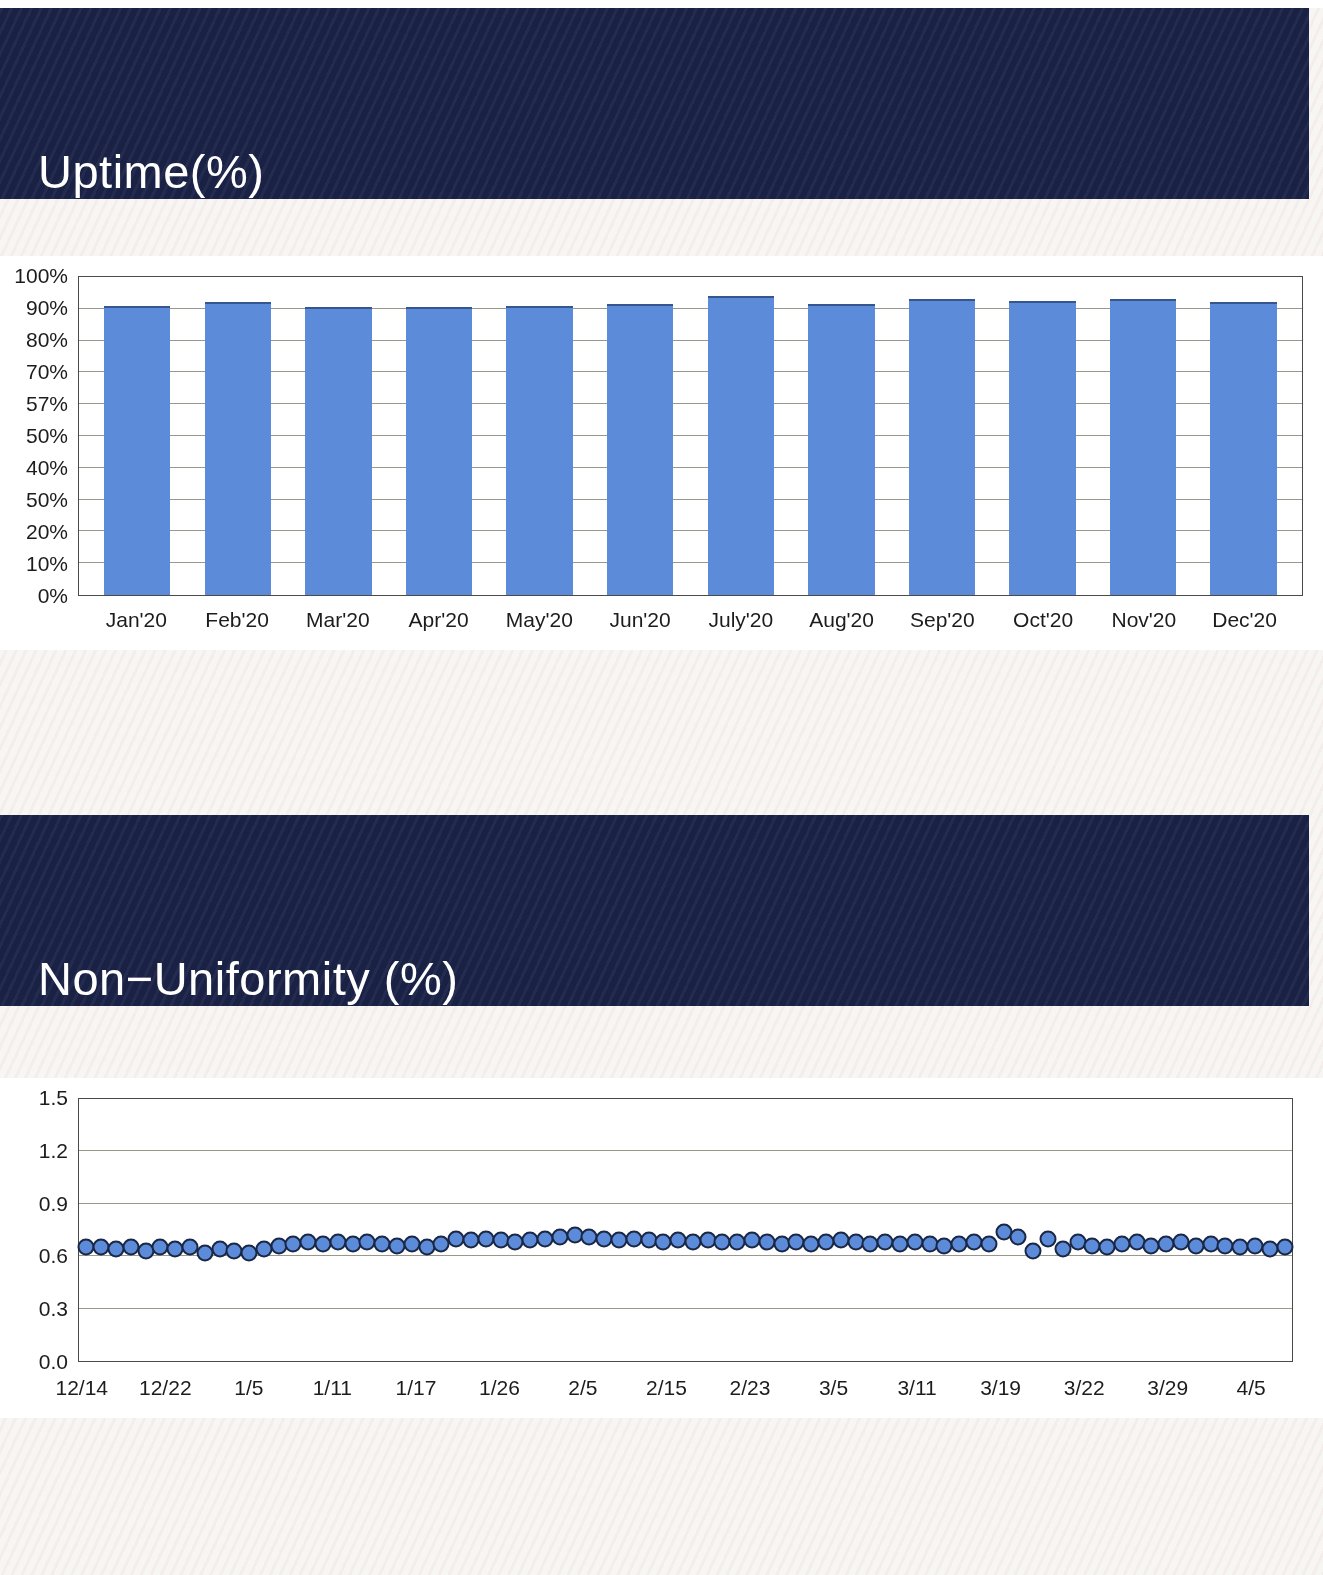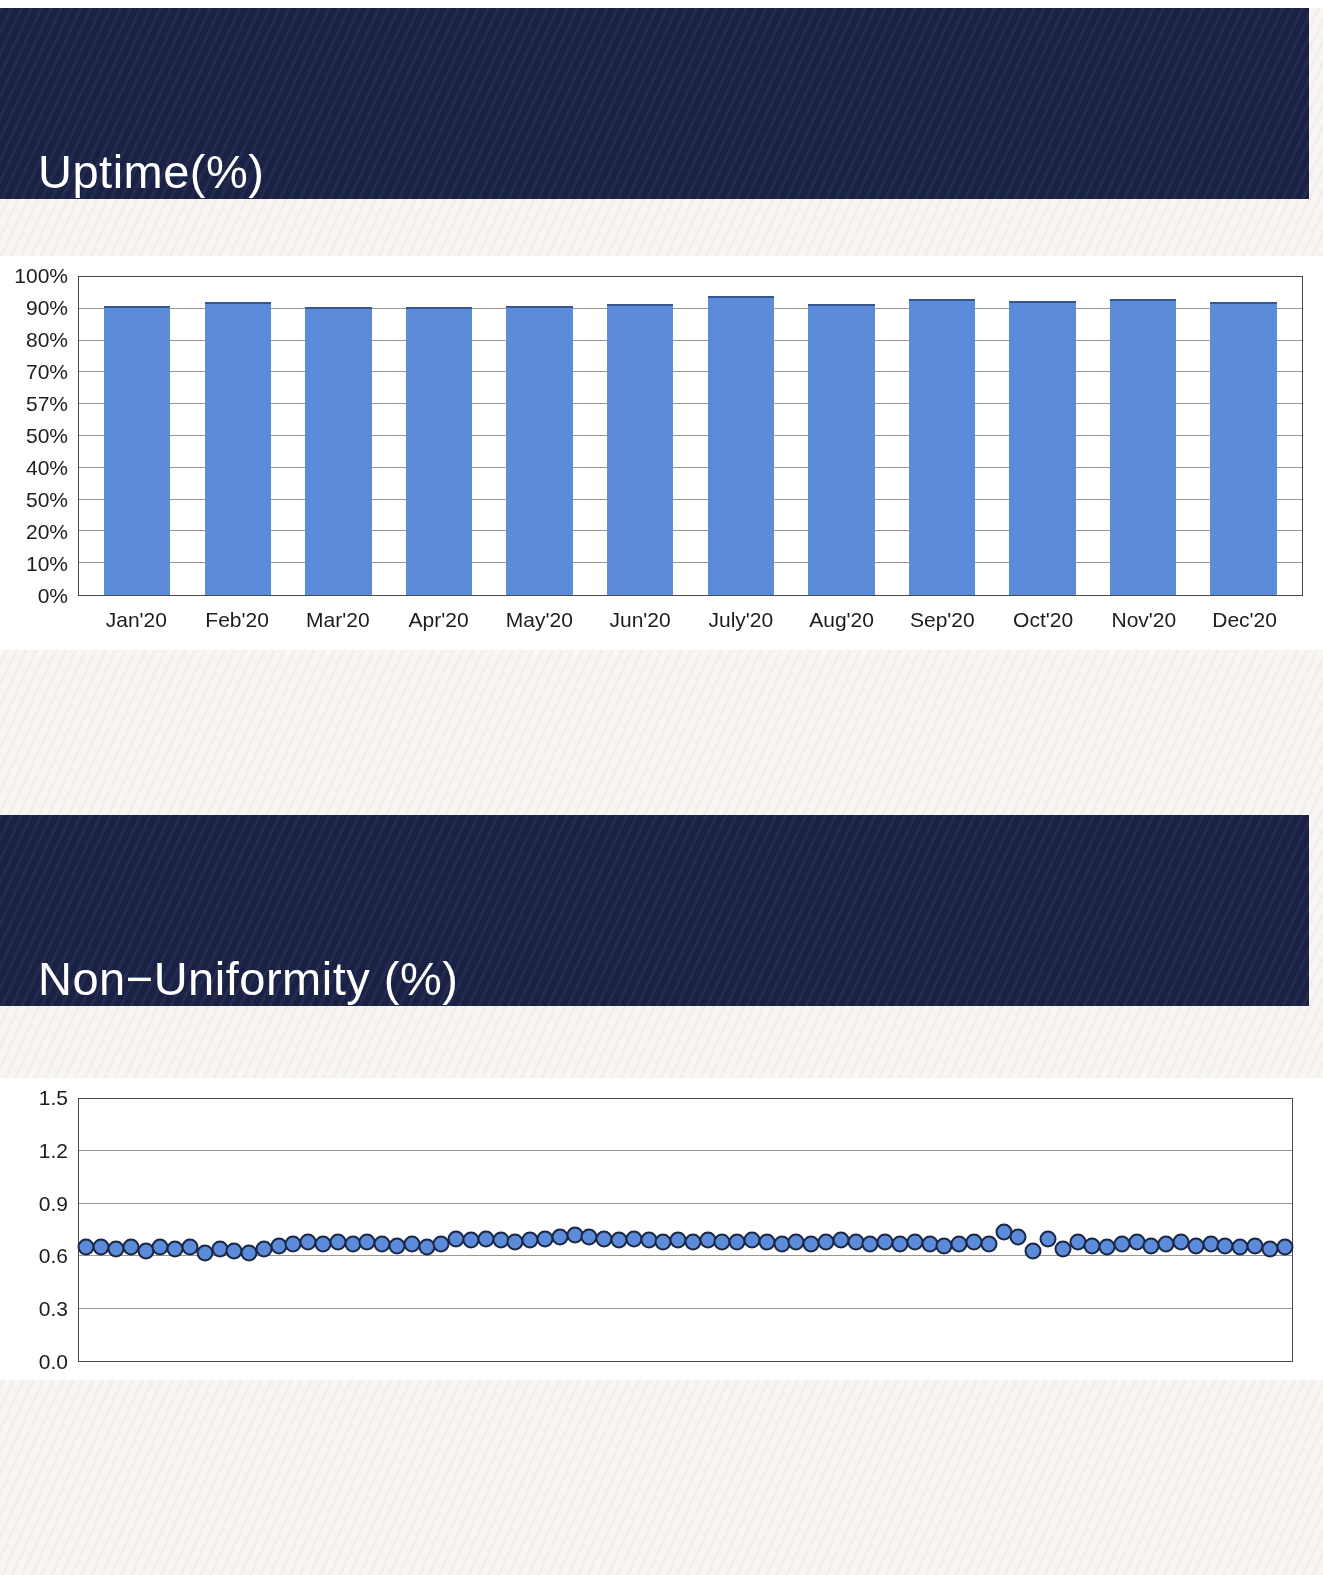--- a/index.html
+++ b/index.html
@@ -238,14 +238,31 @@
         <div class="point" style="left: 93.2927%; bottom: 44.6667%; background: rgb(91, 139, 217); border-color: rgb(26, 39, 69);"></div>
         <div class="point" style="left: 94.5122%; bottom: 44%; background: rgb(91, 139, 217); border-color: rgb(26, 39, 69);"></div>
         <div class="point" style="left: 95.7317%; bottom: 43.3333%; background: rgb(91, 139, 217); border-color: rgb(26, 39, 69);"></div>
         <div class="point" style="left: 96.9512%; bottom: 44%; background: rgb(91, 139, 217); border-color: rgb(26, 39, 69);"></div>
         <div class="point" style="left: 98.1707%; bottom: 42.6667%; background: rgb(91, 139, 217); border-color: rgb(26, 39, 69);"></div>
         <div class="point" style="left: 99.3902%; bottom: 43.3333%; background: rgb(91, 139, 217); border-color: rgb(26, 39, 69);"></div>
       </div>
   </div>
   <div class="chart-wrap scatter-pad">
     <div class="yaxis" style="width:30px;flex:0 0 30px"></div>
+    <div class="xaxis-scatter" style="flex:1" id="scatter-xaxis">
+        <div class="xtick">12/14</div>
+        <div class="xtick">12/22</div>
+        <div class="xtick">1/5</div>
+        <div class="xtick">1/11</div>
+        <div class="xtick">1/17</div>
+        <div class="xtick">1/26</div>
+        <div class="xtick">2/5</div>
+        <div class="xtick">2/15</div>
+        <div class="xtick">2/23</div>
+        <div class="xtick">3/5</div>
+        <div class="xtick">3/11</div>
+        <div class="xtick">3/19</div>
+        <div class="xtick">3/22</div>
+        <div class="xtick">3/29</div>
+        <div class="xtick">4/5</div>
+      </div>
   </div>
 </div>
 
 </body></html>

